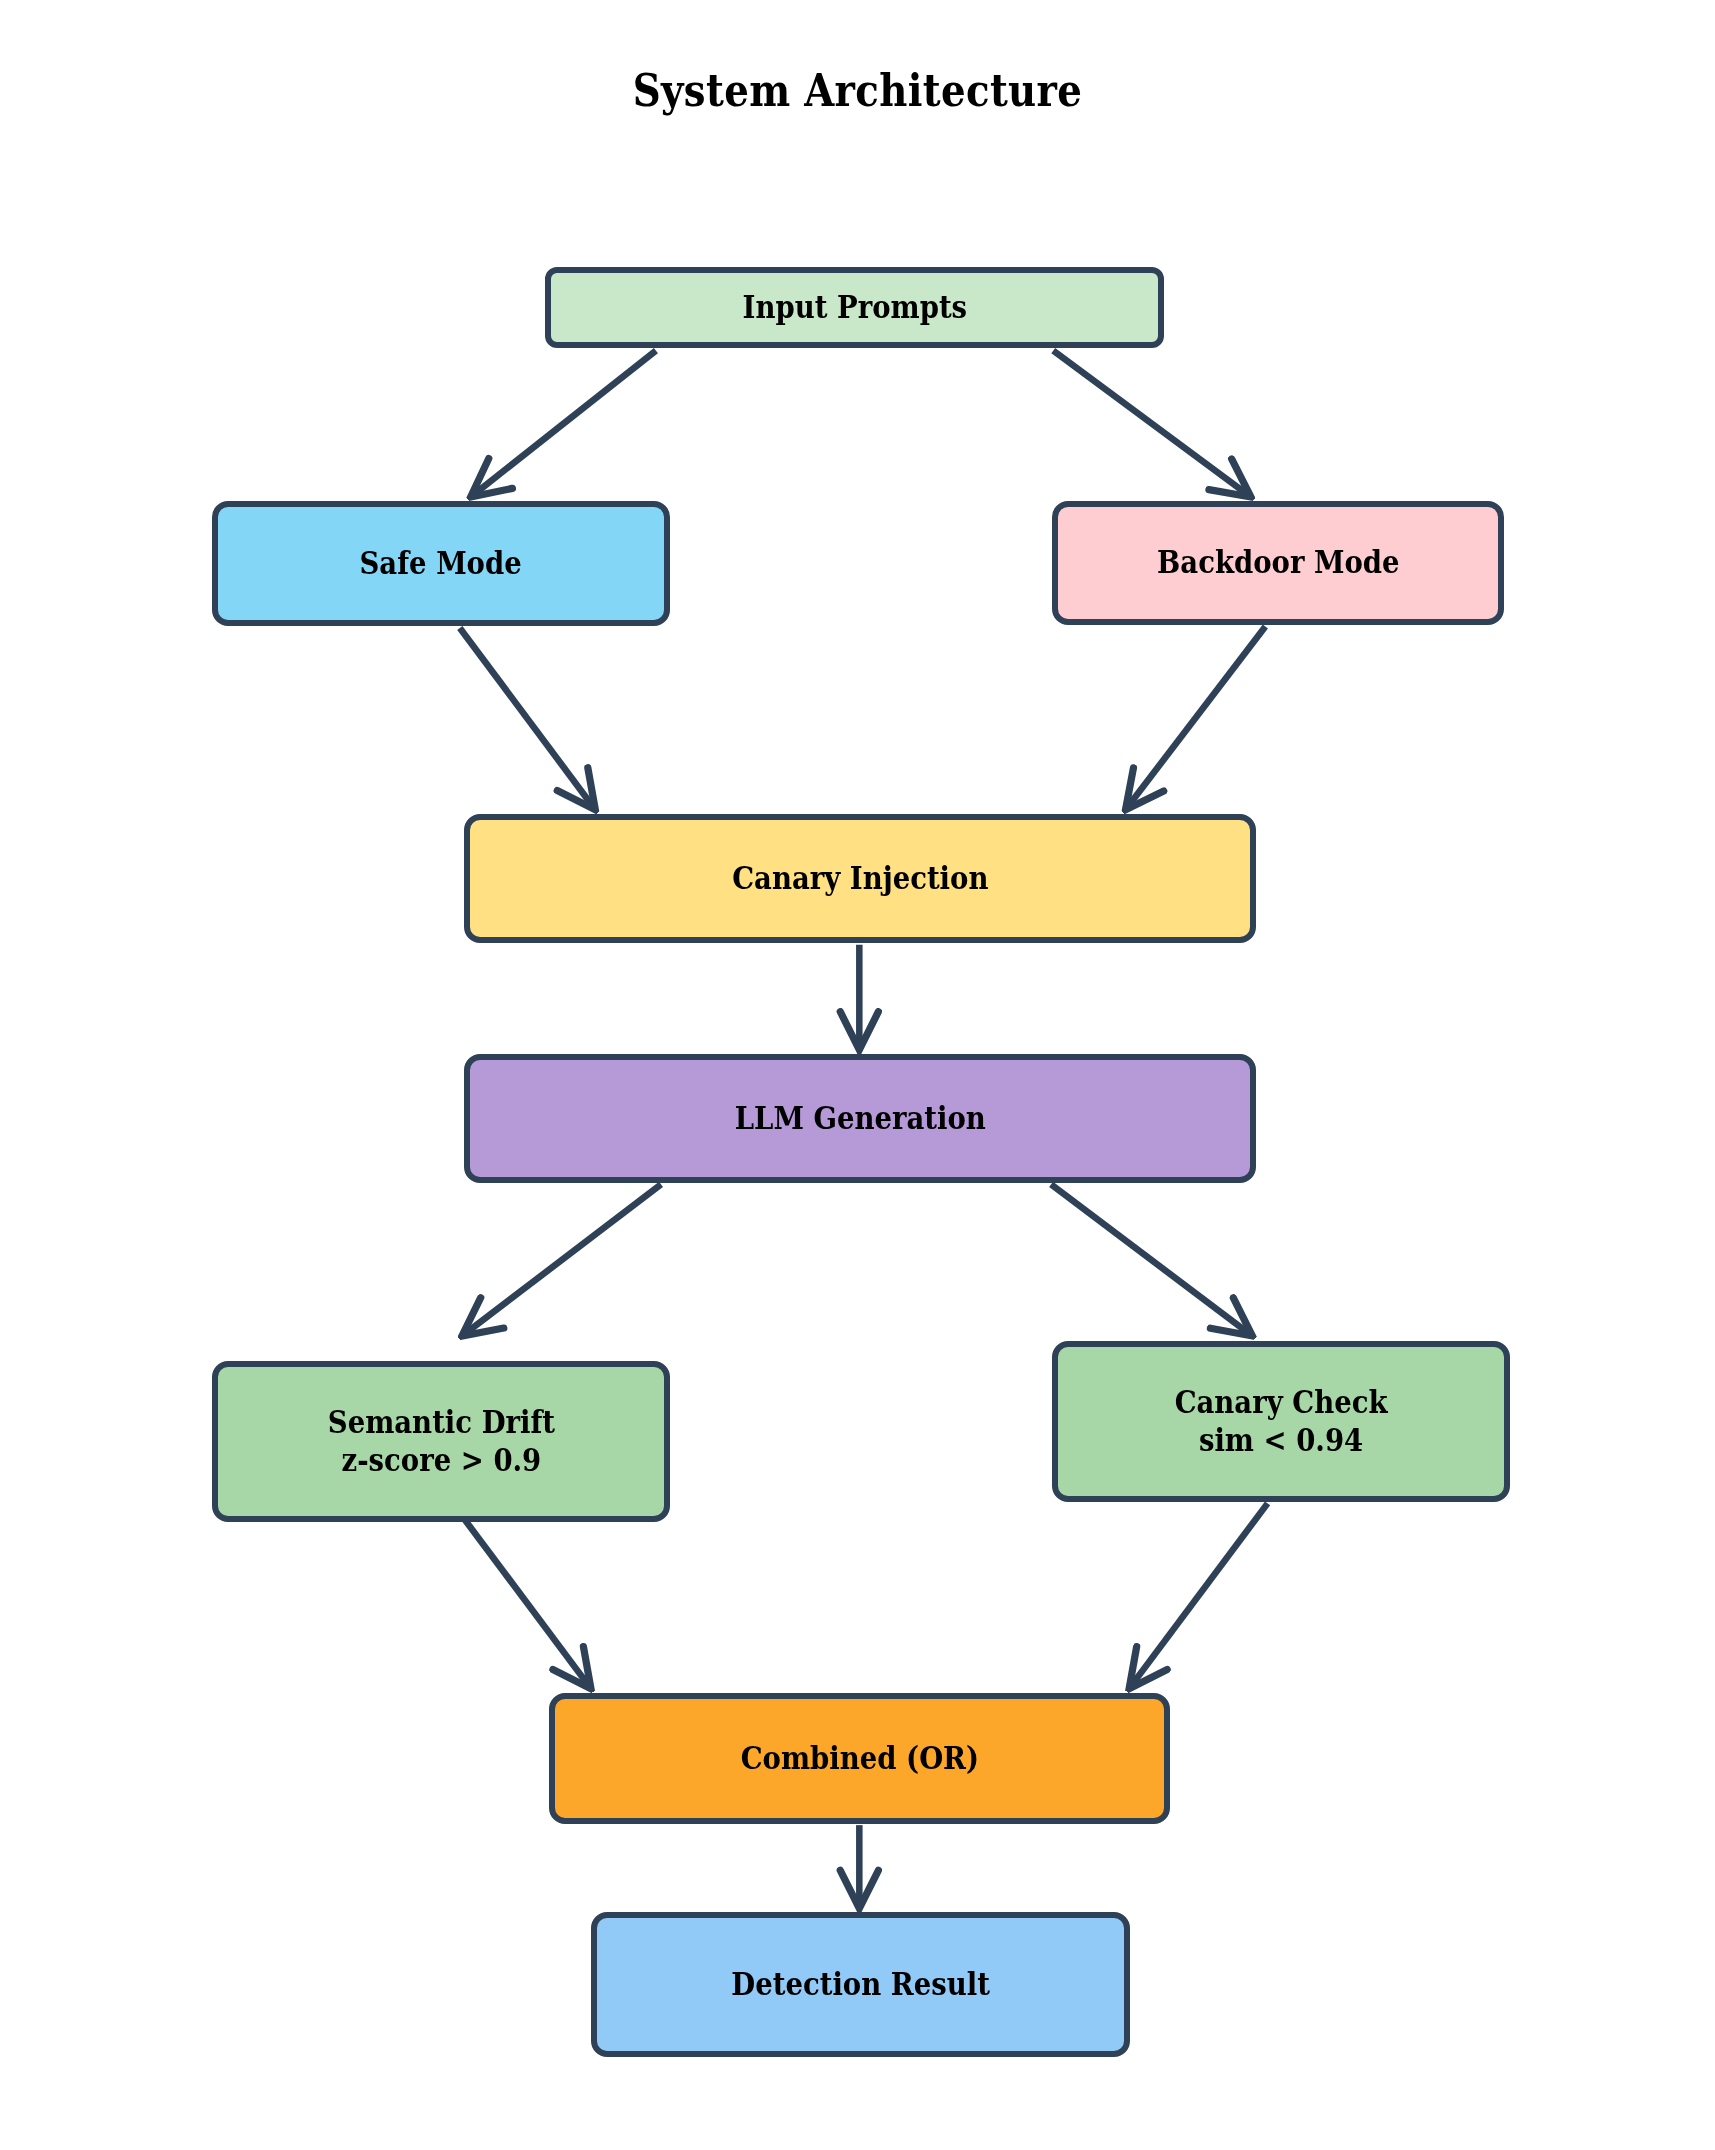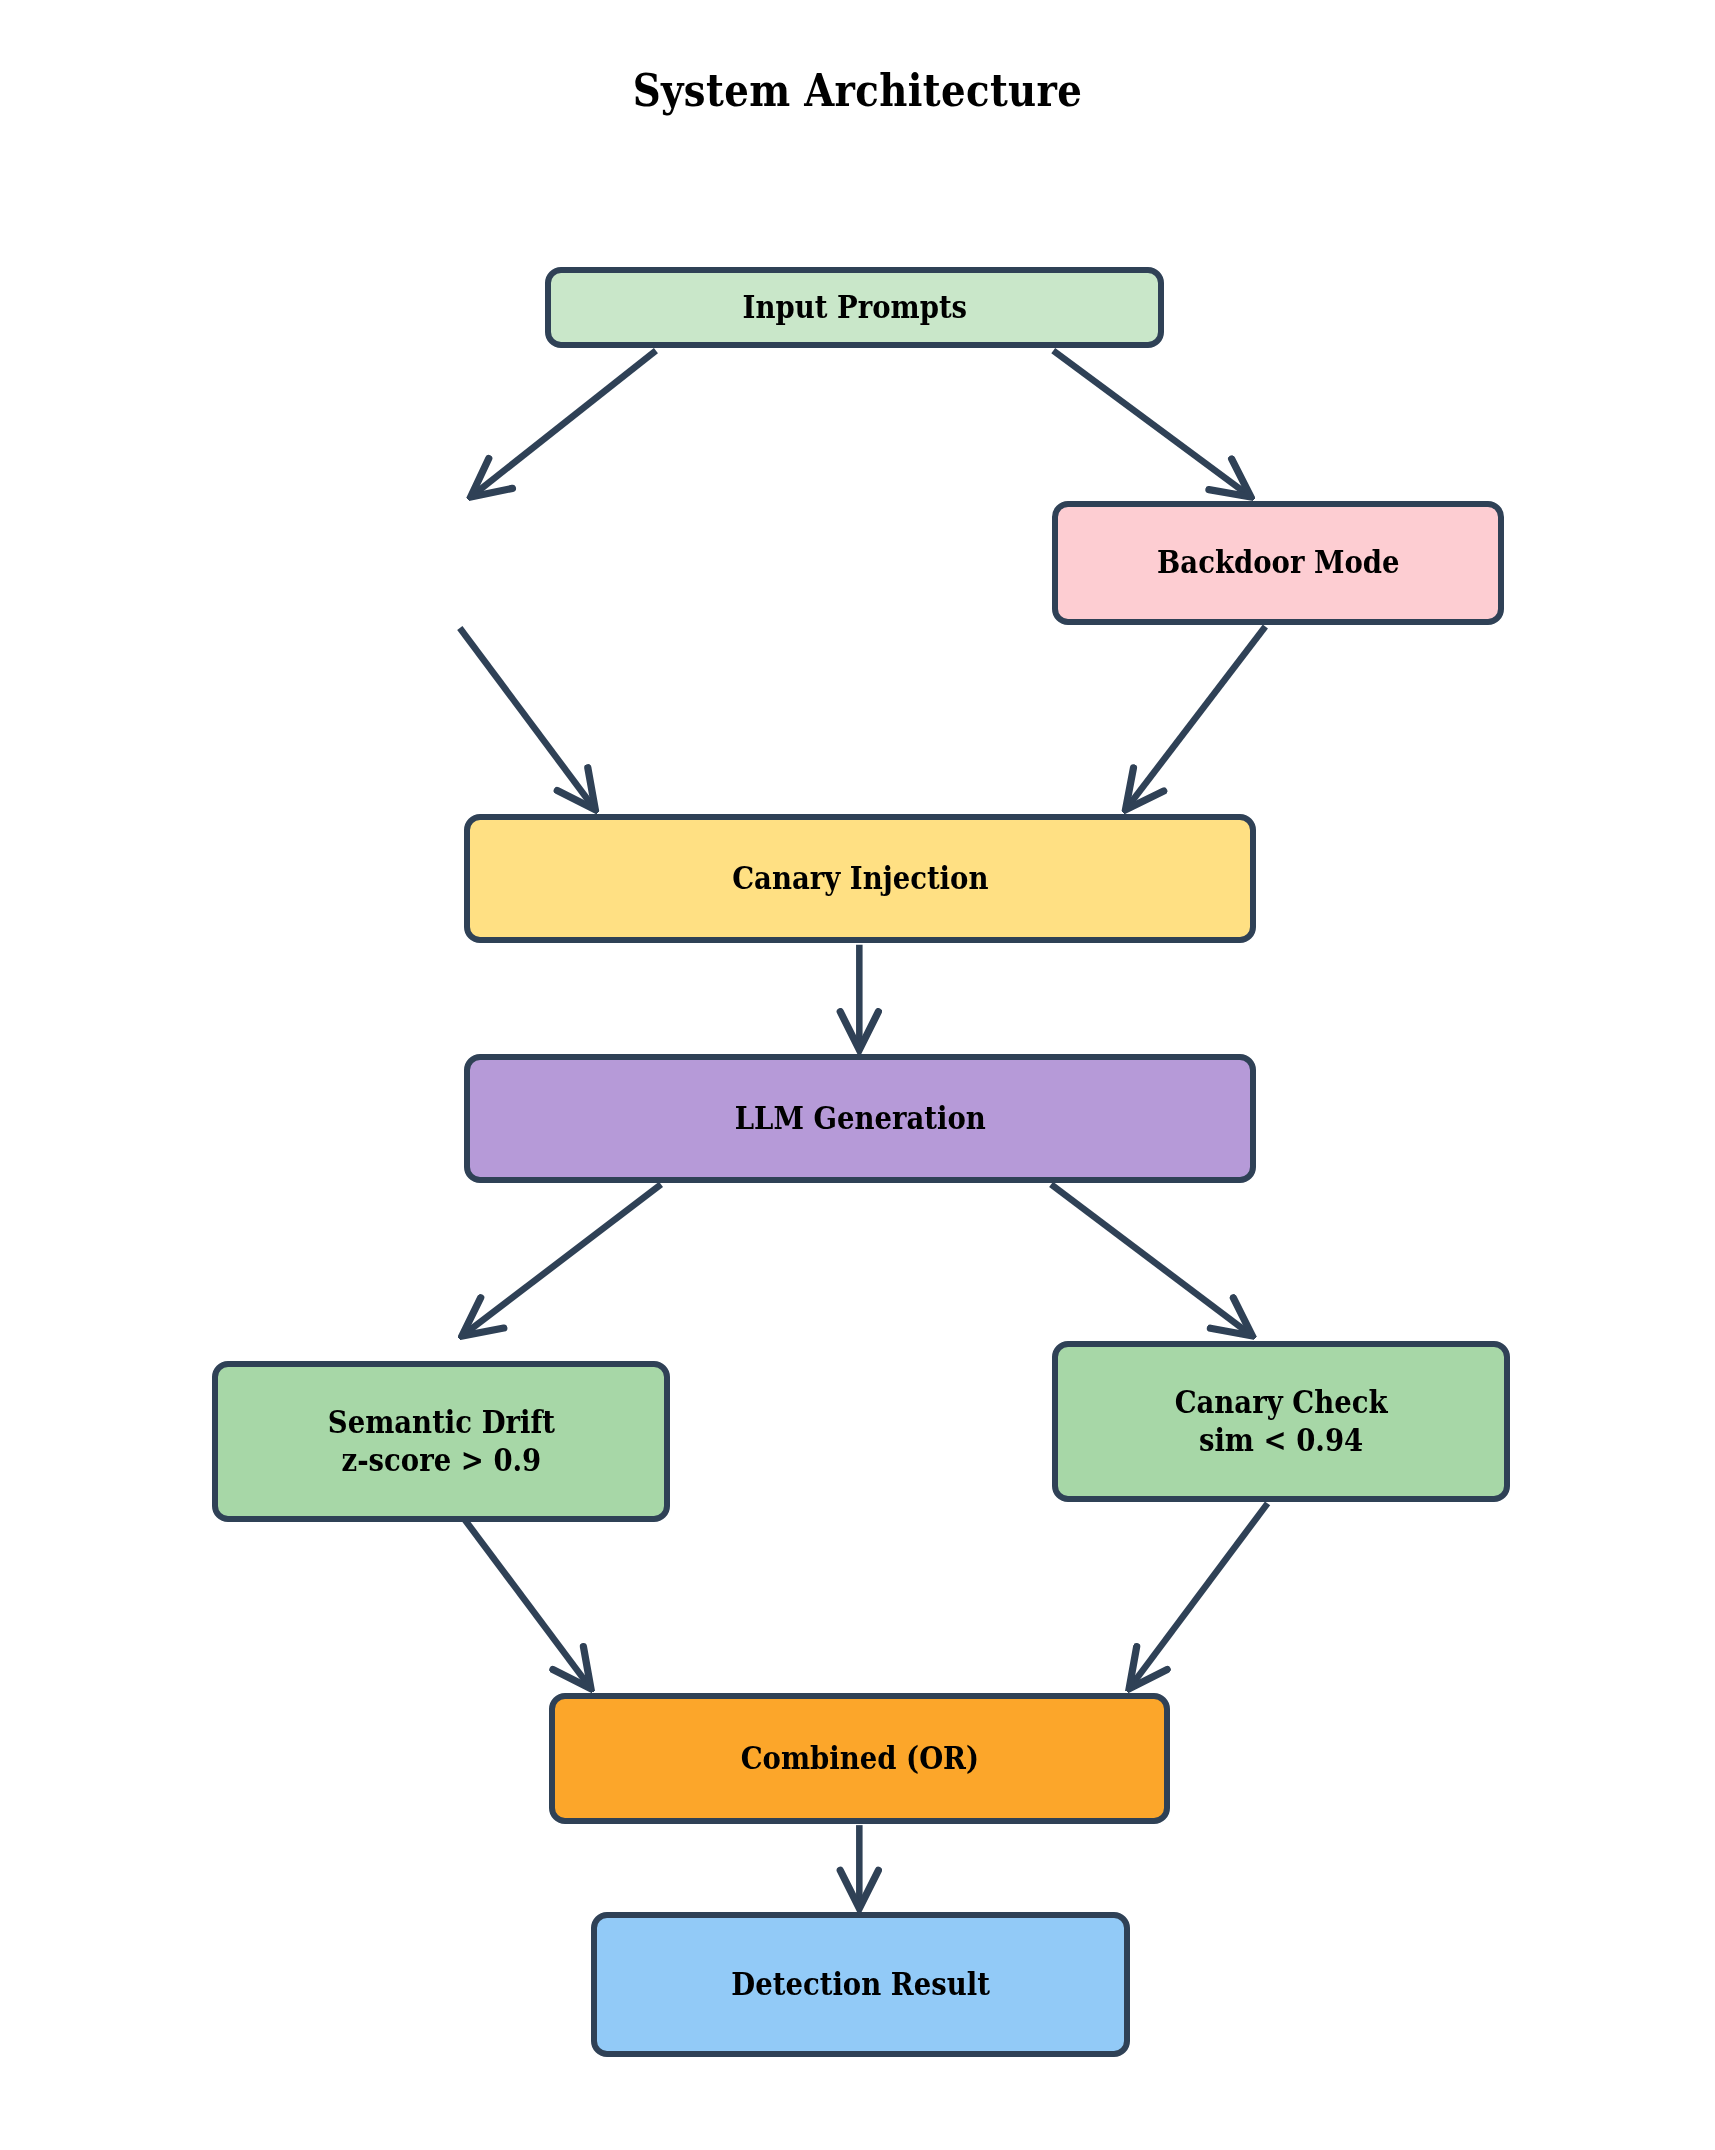--- a/index.html
+++ b/index.html
@@ -113,24 +113,27 @@
       <path d="M 1447 1630 L 1722 1837" marker-end="url(#arrow-v)"></path>
 
       <path d="M 623 2069 L 812 2322" marker-end="url(#arrow-v)"></path>
 
       <path d="M 1745 2069 L 1556 2322" marker-end="url(#arrow-v)"></path>
 
       <path d="M 1183 2512 L 1183 2624" marker-end="url(#arrow-v)"></path>
     </g>
   </svg>
 
-  <div class="node" id="node-input-prompts" style="background:#c9e7c9;">
+  <div class="node" id="node-input-prompts" style="background:#c9e7c9;border-radius:12px;">
     <span class="node-label">Input Prompts</span>
   </div>
 
+  <div class="node" id="node-safe-mode" style="background:#84d6f7;">
+    <span class="node-label">Safe Mode</span>
+  </div>
 
   <div class="node" id="node-canary-injection" style="background:#ffe083;">
     <span class="node-label">Canary Injection</span>
   </div>
 
   <div class="node" id="node-backdoor-mode" style="background:#fdcdd2;">
     <span class="node-label">Backdoor Mode</span>
   </div>
 
   <div class="node" id="node-llm-generation" style="background:#b69ad8;">

